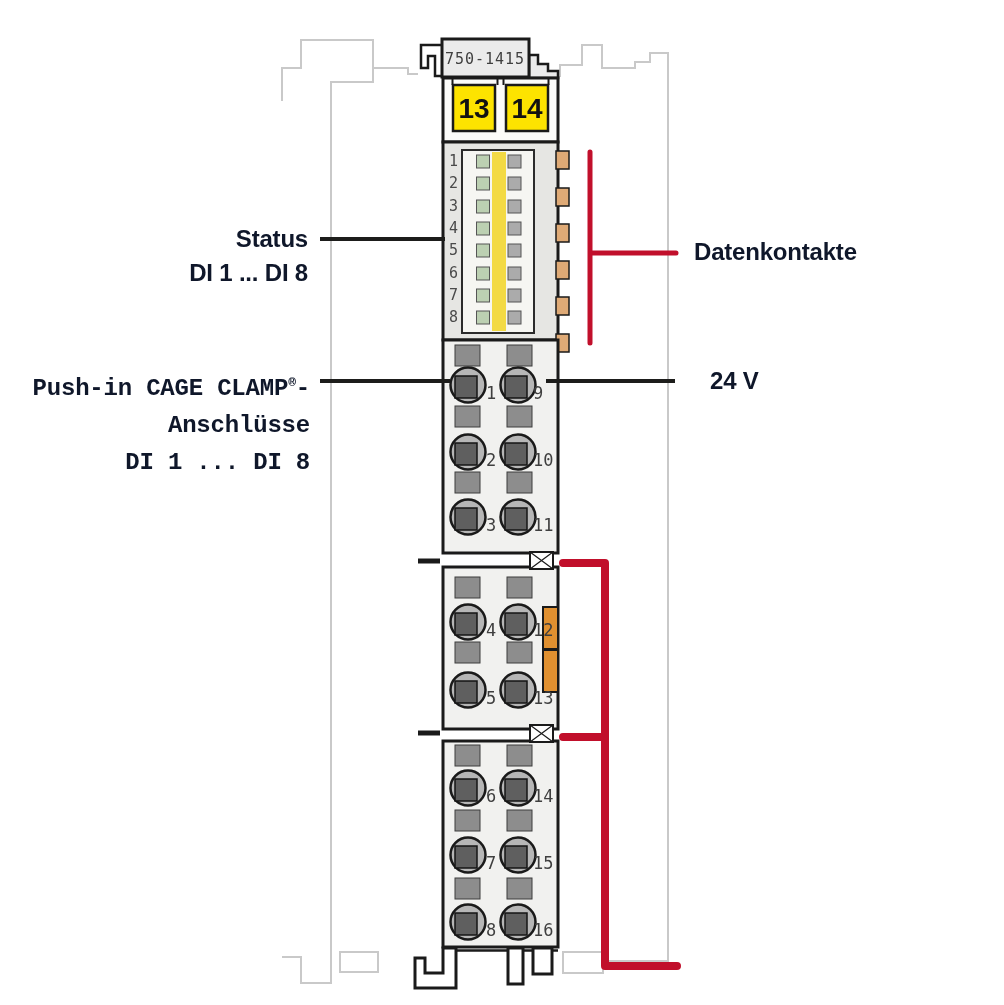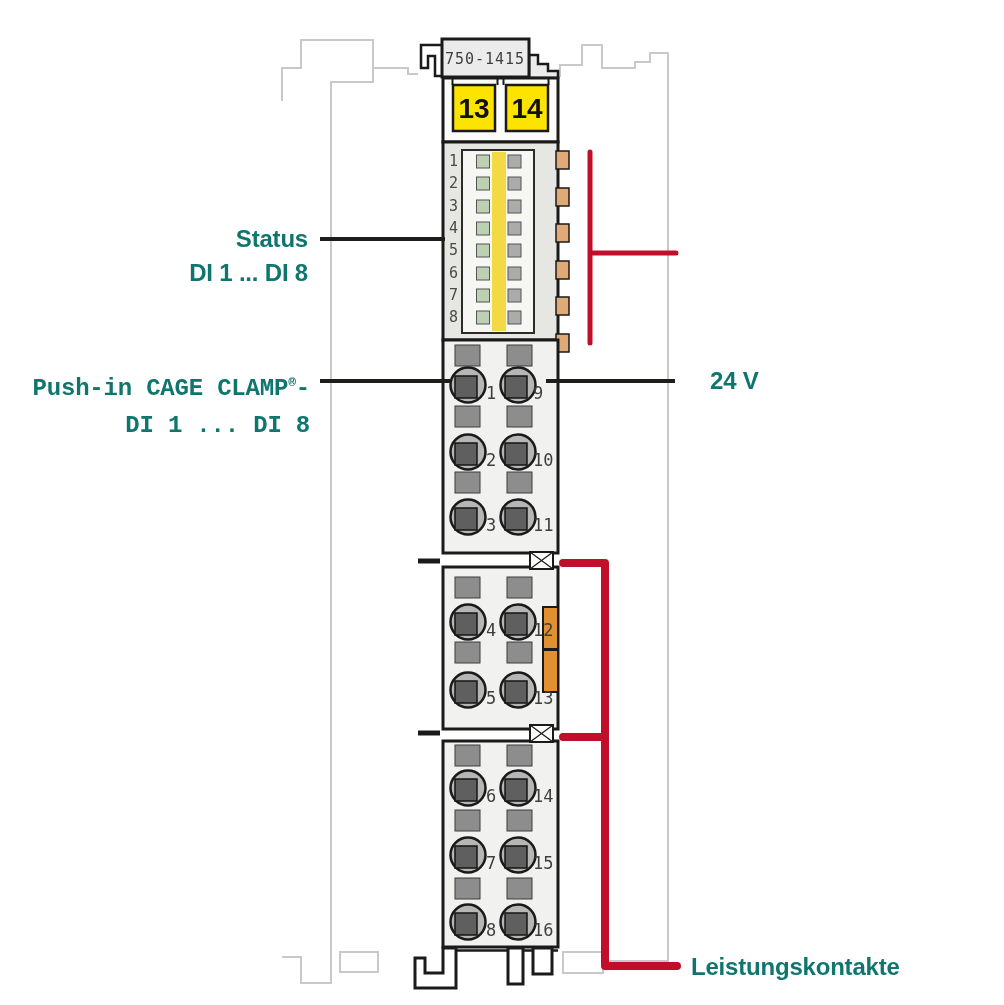--- a/index.html
+++ b/index.html
@@ -9,21 +9,21 @@
     font-family:"Liberation Sans", sans-serif;
     border-radius:28px;
   }
   svg.draw { position:absolute; left:0; top:0; }
 
   .lbl {
     position:absolute;
     font-family:"Liberation Sans", sans-serif;
     font-weight:bold;
     font-size:24px;
-    color:#0f766e;
+    color:#0f172a;
     letter-spacing:-0.2px;
     white-space:nowrap;
   }
   .lbl sup { font-size:13px; }
   #lbl-status   { right:696px; top:222px; text-align:right; line-height:34px; }
   #lbl-pushin   { right:694px; top:364px; text-align:right; line-height:37px;font-family:Liberation Mono, monospace; }
   #lbl-daten    { left:694px;  top:239px; line-height:26px; }
   #lbl-24v      { left:710px;  top:368px; line-height:26px; }
   #lbl-leistung { left:691px;  top:954px; line-height:26px; }
 
@@ -235,19 +235,20 @@
   </g>
 </svg>
 
 <div class="lbl" id="lbl-status">
   <div>Status</div>
   <div>DI 1 ... DI 8</div>
 </div>
 
 <div class="lbl" id="lbl-pushin">
   <div><span>Push-in CAGE CLAMP</span><sup>®</sup><span>-</span></div>
+  <div>Anschlüsse</div>
   <div>DI 1 ... DI 8</div>
 </div>
 
+<div class="lbl" id="lbl-daten">Datenkontakte</div>
 <div class="lbl" id="lbl-24v">24 V</div>
-<div class="lbl" id="lbl-leistung">Leistungskontakte</div>
 
 </div>
 
 </body></html>

